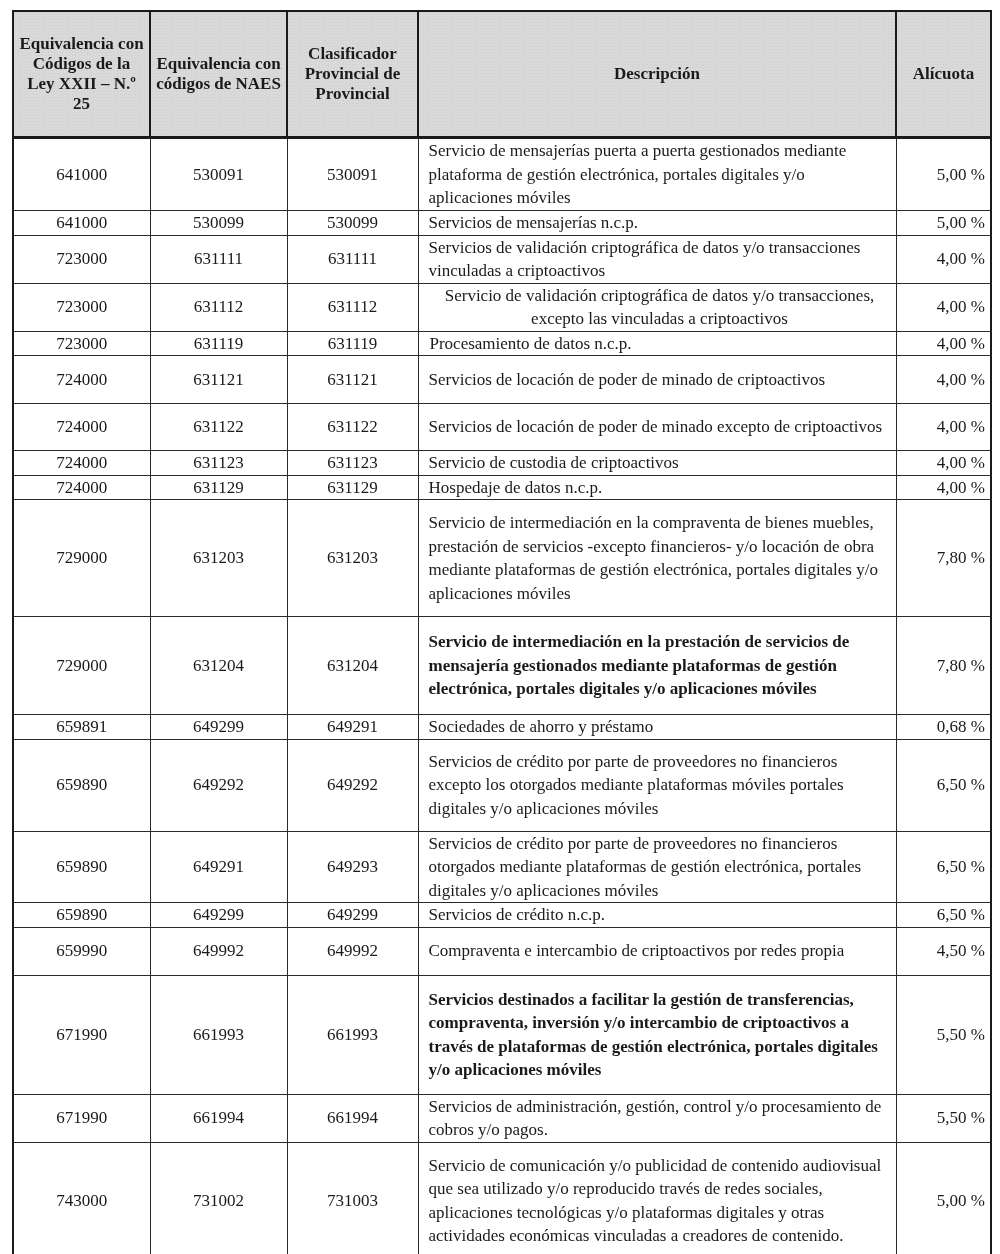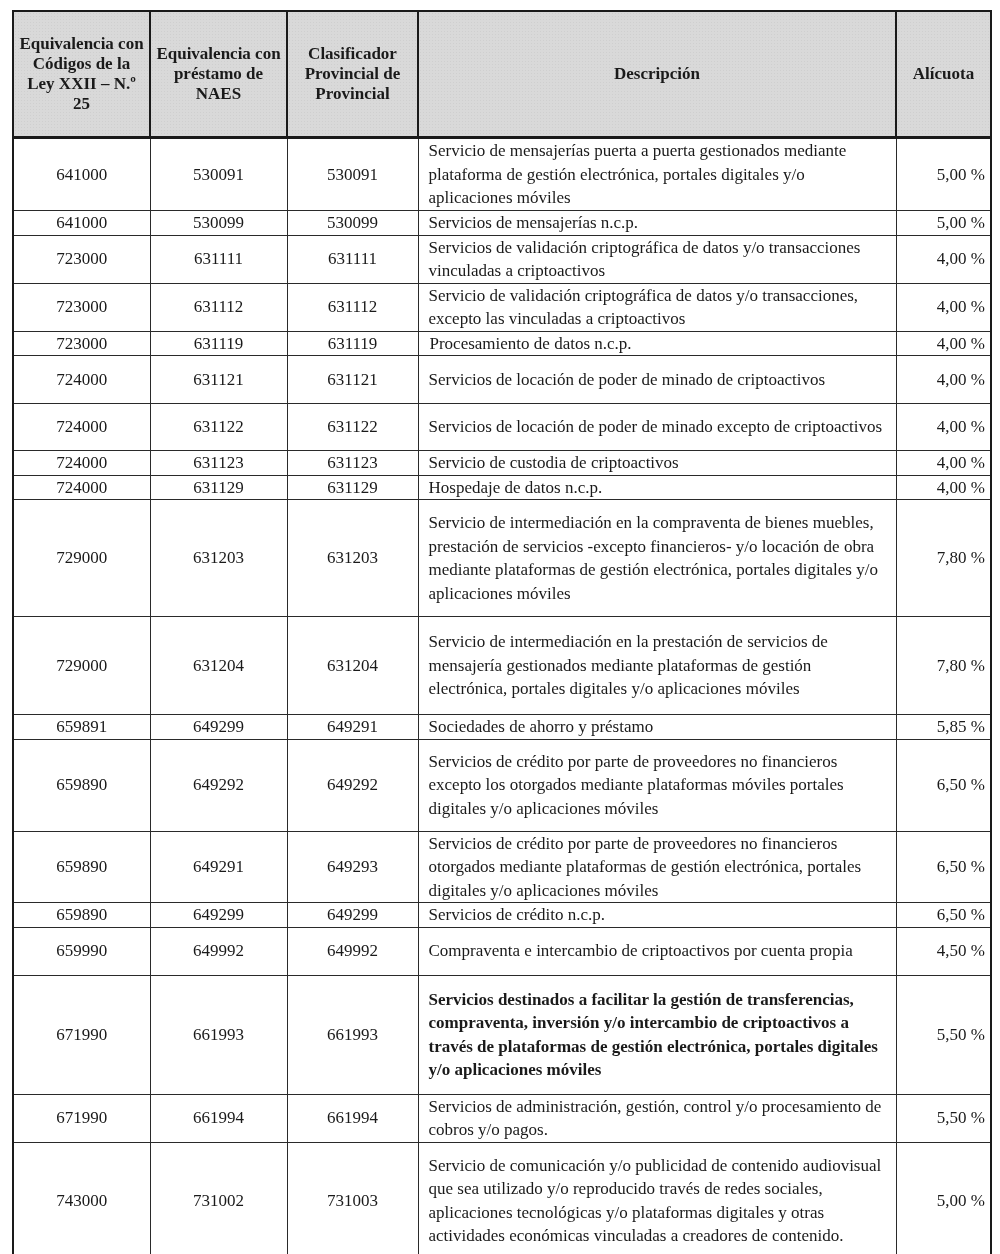--- a/index.html
+++ b/index.html
@@ -53,21 +53,21 @@
   <colgroup>
       <col class="c1">
       <col class="c2">
       <col class="c3">
       <col class="c4">
       <col class="c5">
     </colgroup>
   <thead>
     <tr>
       <th>Equivalencia con Códigos de la Ley XXII – N.º 25</th>
-      <th>Equivalencia con préstamo de NAES</th>
+      <th>Equivalencia con códigos de NAES</th>
       <th>Clasificador Provincial de Provincial</th>
       <th class="desc">Descripción</th>
       <th>Alícuota</th>
     </tr>
   </thead>
   <tbody id="tbody">
       <tr>
         <td class="code" style="height: 68px;">641000</td>
         <td class="code" style="height: 68px;">530091</td>
         <td class="code" style="height: 68px;">530091</td>
@@ -85,21 +85,21 @@
         <td class="code" style="height: 46px;">723000</td>
         <td class="code" style="height: 46px;">631111</td>
         <td class="code" style="height: 46px;">631111</td>
         <td class="desc" style="height: 46px;">Servicios de validación criptográfica de datos y/o transacciones vinculadas a criptoactivos</td>
         <td class="rate" style="height: 46px;">4,00 %</td>
       </tr>
       <tr>
         <td class="code" style="height: 46px;">723000</td>
         <td class="code" style="height: 46px;">631112</td>
         <td class="code" style="height: 46px;">631112</td>
-        <td class="desc" style="height: 46px;">Servicio de validación criptográfica de datos y/o transacciones, excepto las vinculadas a criptoactivos</td>
+        <td class="desc" style="height: 46px; text-align: center;">Servicio de validación criptográfica de datos y/o transacciones, excepto las vinculadas a criptoactivos</td>
         <td class="rate" style="height: 46px;">4,00 %</td>
       </tr>
       <tr>
         <td class="code" style="height: 22px;">723000</td>
         <td class="code" style="height: 22px;">631119</td>
         <td class="code" style="height: 22px;">631119</td>
         <td class="desc" style="height: 22px; padding-left: 11px;">Procesamiento de datos n.c.p.</td>
         <td class="rate" style="height: 22px;">4,00 %</td>
       </tr>
       <tr>
@@ -134,29 +134,29 @@
         <td class="code" style="height: 116px;">729000</td>
         <td class="code" style="height: 116px;">631203</td>
         <td class="code" style="height: 116px;">631203</td>
         <td class="desc" style="height: 116px;">Servicio de intermediación en la compraventa de bienes muebles, prestación de servicios -excepto financieros- y/o locación de obra mediante plataformas de gestión electrónica, portales digitales y/o aplicaciones móviles</td>
         <td class="rate" style="height: 116px;">7,80 %</td>
       </tr>
       <tr>
         <td class="code" style="height: 97px;">729000</td>
         <td class="code" style="height: 97px;">631204</td>
         <td class="code" style="height: 97px;">631204</td>
-        <td class="desc" style="height: 97px;">Servicio de intermediación en la prestación de servicios de mensajería gestionados mediante plataformas de gestión electrónica, portales digitales y/o aplicaciones móviles</td>
+        <td class="desc" style="height: 97px; font-weight: bold;">Servicio de intermediación en la prestación de servicios de mensajería gestionados mediante plataformas de gestión electrónica, portales digitales y/o aplicaciones móviles</td>
         <td class="rate" style="height: 97px;">7,80 %</td>
       </tr>
       <tr>
         <td class="code" style="height: 22px;">659891</td>
         <td class="code" style="height: 22px;">649299</td>
         <td class="code" style="height: 22px;">649291</td>
         <td class="desc" style="height: 22px;">Sociedades de ahorro y préstamo</td>
-        <td class="rate" style="height: 22px;">5,85 %</td>
+        <td class="rate" style="height: 22px;">0,68 %</td>
       </tr>
       <tr>
         <td class="code" style="height: 91px;">659890</td>
         <td class="code" style="height: 91px;">649292</td>
         <td class="code" style="height: 91px;">649292</td>
         <td class="desc" style="height: 91px;">Servicios de crédito por parte de proveedores no financieros excepto los otorgados mediante plataformas móviles portales digitales y/o aplicaciones móviles</td>
         <td class="rate" style="height: 91px;">6,50 %</td>
       </tr>
       <tr>
         <td class="code" style="height: 67px;">659890</td>
@@ -169,21 +169,21 @@
         <td class="code" style="height: 22px;">659890</td>
         <td class="code" style="height: 22px;">649299</td>
         <td class="code" style="height: 22px;">649299</td>
         <td class="desc" style="height: 22px;">Servicios de crédito n.c.p.</td>
         <td class="rate" style="height: 22px;">6,50 %</td>
       </tr>
       <tr>
         <td class="code" style="height: 47px;">659990</td>
         <td class="code" style="height: 47px;">649992</td>
         <td class="code" style="height: 47px;">649992</td>
-        <td class="desc" style="height: 47px;">Compraventa e intercambio de criptoactivos por cuenta propia</td>
+        <td class="desc" style="height: 47px;">Compraventa e intercambio de criptoactivos por redes propia</td>
         <td class="rate" style="height: 47px;">4,50 %</td>
       </tr>
       <tr>
         <td class="code" style="height: 118px;">671990</td>
         <td class="code" style="height: 118px;">661993</td>
         <td class="code" style="height: 118px;">661993</td>
         <td class="desc" style="height: 118px; font-weight: bold;">Servicios destinados a facilitar la gestión de transferencias, compraventa, inversión y/o intercambio de criptoactivos a través de plataformas de gestión electrónica, portales digitales y/o aplicaciones móviles</td>
         <td class="rate" style="height: 118px;">5,50 %</td>
       </tr>
       <tr>

